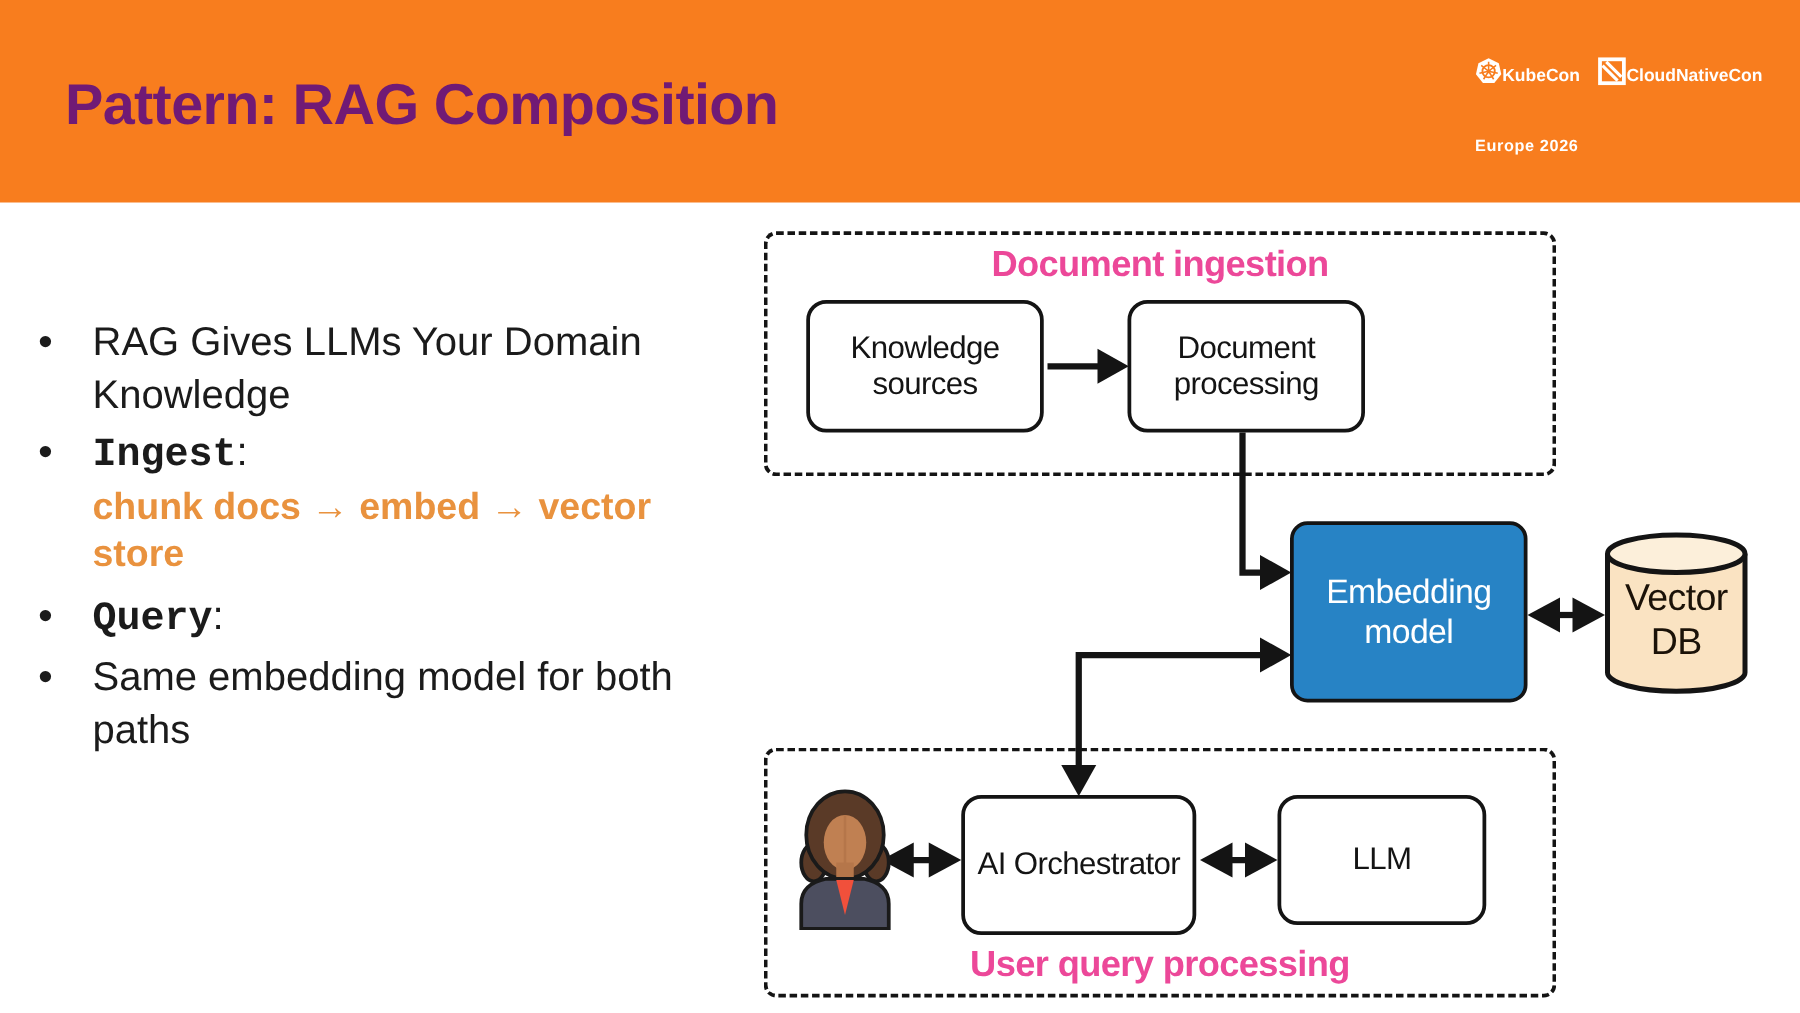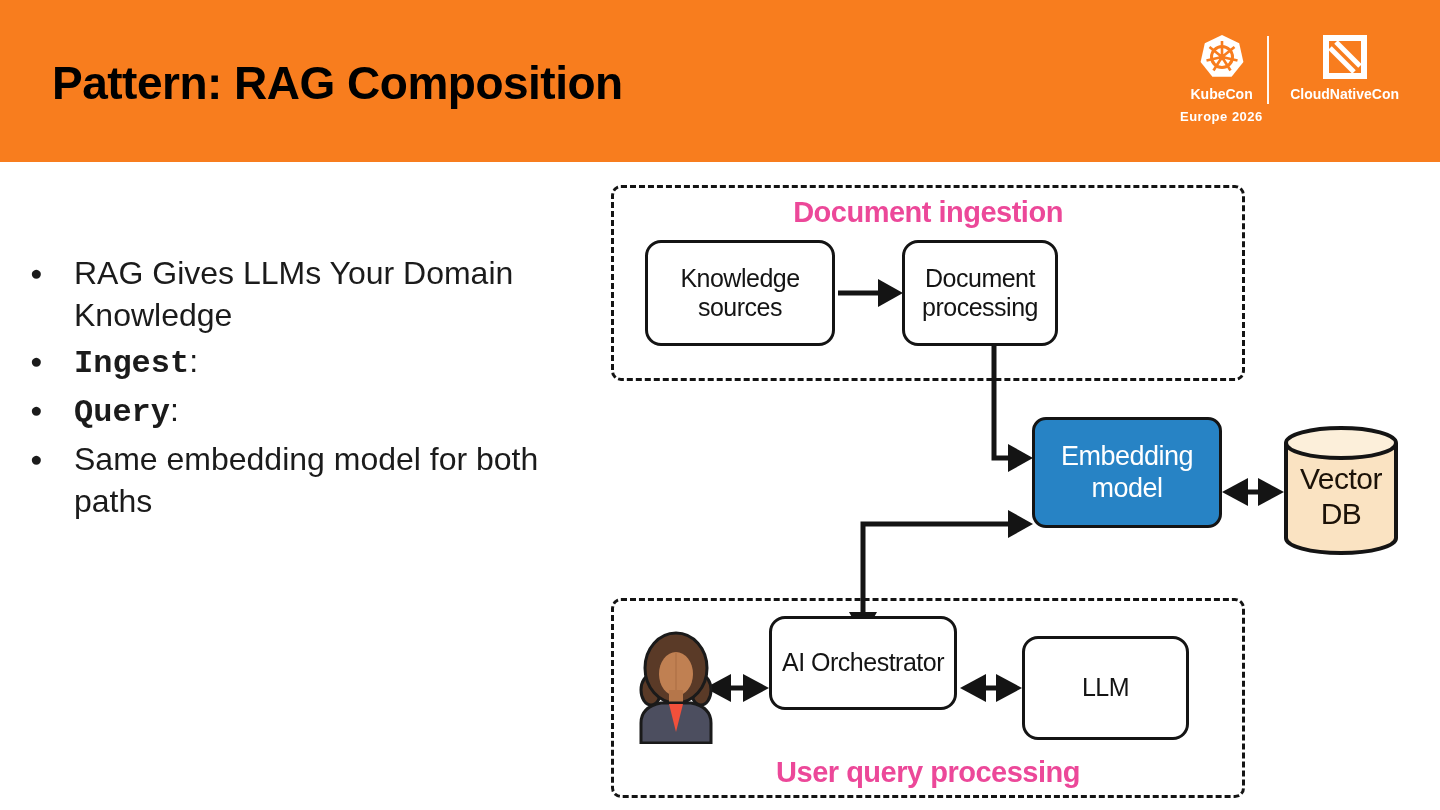--- a/index.html
+++ b/index.html
@@ -11,28 +11,28 @@
     overflow:hidden;
   }
 
   
   .header {
     position:absolute; left:0; top:0; width:1440px; height:162px;
     background:#F87D1E;
   }
   .slide-title {
     position:absolute; left:52px; top:56px;
-    font-size:46px; font-weight:bold; color:#000000;
+    font-size:46px; font-weight:bold; color:#701a75;
     letter-spacing:-0.5px; white-space:nowrap;
   }
   .logo-area {
     position:absolute; left:1180px; top:34px; width:230px; color:#fff;
   }
   .logo-row { display:flex; align-items:flex-start; }
-  .logo-col { display:flex; flex-direction:column; align-items:center; }
+  .logo-col { display:flex; flex-direction:row; align-items:center; }
   .logo-col.kc { width:84px; }
   .logo-col.cnc { width:132px; margin-left:6px; }
   .logo-divider {
     width:2px; height:68px; background:#ffffff; margin:2px 4px 0 4px;
     opacity:.95;
   }
   .logo-col svg { display:block; }
   .logo-label { font-size:14px; font-weight:bold; margin-top:6px; white-space:nowrap; }
   .event-label { font-size:13px; font-weight:bold; margin-top:5px; letter-spacing:.5px; }
 
@@ -60,26 +60,26 @@
   .group-ingestion .group-label { top:8px; }
   .group-query .group-label { bottom:6px; }
 
   .node {
     position:absolute; background:#ffffff; border:3.5px solid #141414; border-radius:16px;
     display:flex; align-items:center; justify-content:center; text-align:center;
     font-size:25px; color:#141414; line-height:1.18; letter-spacing:-0.5px; z-index:3;
     padding:19px 10px;
   }
   .node-knowledge { left:645px; top:240px; width:190px; height:106px; }
-  .node-docproc  { left:902px; top:240px; width:156px; height:106px; }
+  .node-docproc  { left:902px; top:240px; width:190px; height:106px; }
   .node-embedding {
-    left:1032px; top:417px; width:190px; height:111px;
+    left:1032px; top:417px; width:190px; height:145px;
     background:#2783C5; color:#ffffff; border-radius:14px; font-size:27px;
   }
-  .node-orchestrator { left:769px; top:616px; width:188px; height:94px; }
+  .node-orchestrator { left:769px; top:636px; width:188px; height:112px; }
   .node-llm { left:1022px; top:636px; width:167px; height:104px; }
 
   .vectordb-label {
     position:absolute; left:1294px; top:462px; width:94px; z-index:3;
     text-align:center; font-size:30px; color:#1b1208; line-height:1.15; letter-spacing:-0.5px;
   }
 
   .arrow-layer { position:absolute; left:0; top:0; z-index:2; pointer-events:none; }
   .person { position:absolute; left:634px; top:626px; z-index:3; }
 </style>
@@ -128,20 +128,21 @@
 
   <div class="bullet-item">
     <span class="bullet-dot">●</span>
     <div class="bullet-text">RAG Gives LLMs Your Domain Knowledge</div>
   </div>
 
   <div class="bullet-item">
     <span class="bullet-dot">●</span>
     <div class="bullet-text">
       <span class="lead">Ingest</span><span>:</span>
+      <div class="detail orange">chunk docs → embed → vector store</div>
     </div>
   </div>
 
   <div class="bullet-item">
     <span class="bullet-dot">●</span>
     <div class="bullet-text">
       <span class="lead">Query</span><span>:</span>
     </div>
   </div>
 

